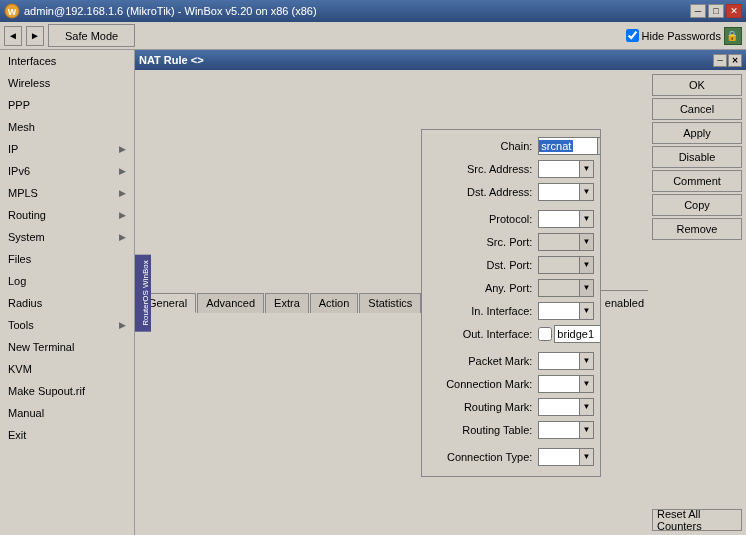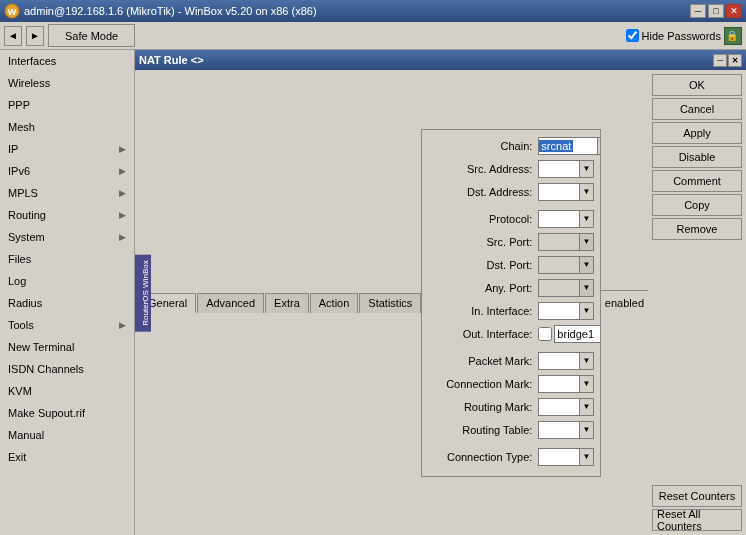--- a/index.html
+++ b/index.html
@@ -397,23 +397,20 @@
       <span>Radius</span>
     </div>
     <div class="sidebar-item">
       <span>Tools</span>
       <span class="sidebar-arrow">▶</span>
     </div>
     <div class="sidebar-item">
       <span>New Terminal</span>
     </div>
     <div class="sidebar-item">
-      <span>ISDN Channels</span>
-    </div>
-    <div class="sidebar-item">
       <span>KVM</span>
     </div>
     <div class="sidebar-item">
       <span>Make Supout.rif</span>
     </div>
     <div class="sidebar-item">
       <span>Manual</span>
     </div>
     <div class="sidebar-item">
       <span>Exit</span>
@@ -579,21 +576,20 @@
 
         <div class="dialog-right">
           <div class="action-btn">OK</div>
           <div class="action-btn">Cancel</div>
           <div class="action-btn">Apply</div>
           <div class="action-btn">Disable</div>
           <div class="action-btn">Comment</div>
           <div class="action-btn">Copy</div>
           <div class="action-btn">Remove</div>
           <div style="flex:1;"></div>
-          <div class="action-btn">Reset Counters</div>
           <div class="action-btn">Reset All Counters</div>
         </div>
 
       </div>
 
     </div>
 
     <div style="position:absolute; left:0; top:50%; transform:translateY(-50%); width:16px; background:#4a4a8a; color:white; font-size:8px; padding:6px 1px; writing-mode:vertical-lr; transform:rotate(180deg) translateY(50%); text-align:center; z-index:5;">RouterOS WinBox</div>
 
   </div>

